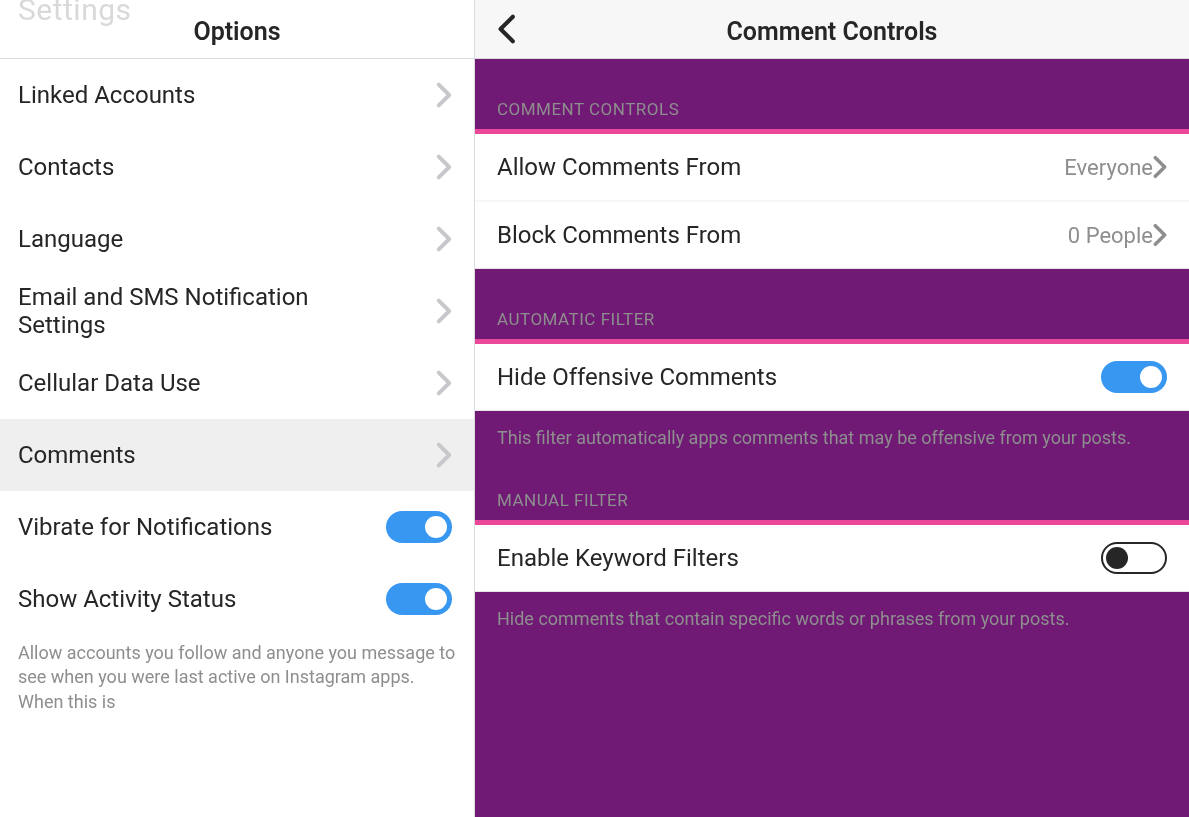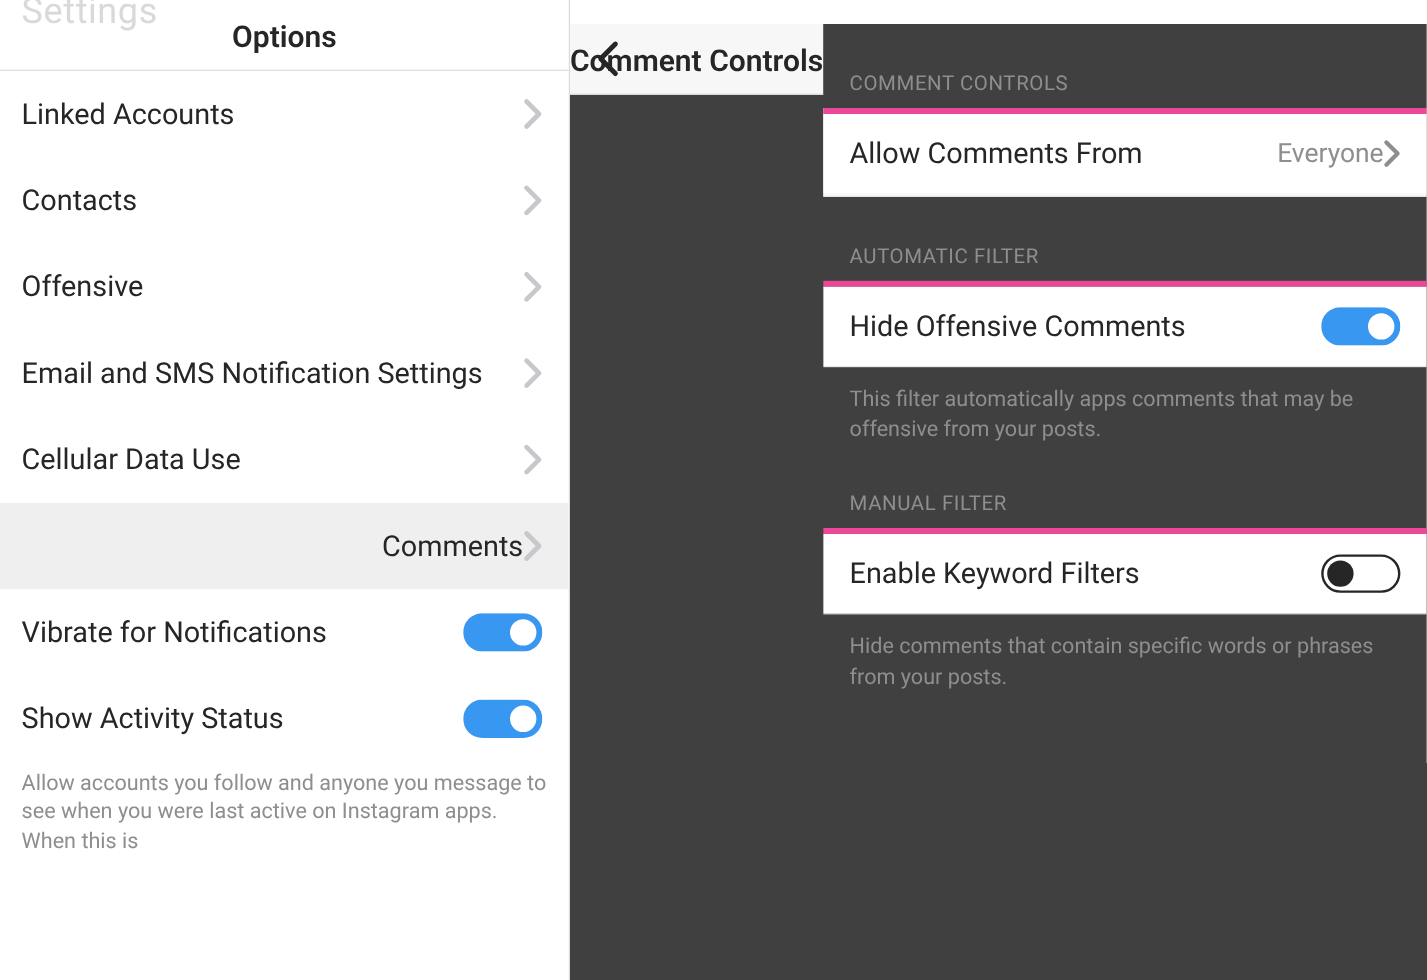--- a/index.html
+++ b/index.html
@@ -46,22 +46,23 @@
     color: #262626;
   }
   .left-list { flex: 1; overflow: hidden; }
   .opt-row {
     height: 72px;
     display: flex;
     align-items: center;
     justify-content: space-between;
     padding: 0 22px 0 18px;
     cursor: pointer;
-  }
-  .opt-row.selected { background: #efefef; justify-content: flex-end; }
+    gap: 36px;
+  }
+  .opt-row.selected { background: #efefef; }
   .opt-label {
     font-size: 24px;
     color: #262626;
   }
   .chev {
     display: inline-flex;
     align-items: center;
     justify-content: center;
   }
   .chev svg { display: block; }
@@ -101,24 +102,23 @@
   .opt-desc {
     font-size: 18px;
     line-height: 1.35;
     color: #8e8e8e;
     padding: 6px 18px 0 18px;
   }
 
   
   .right {
     flex: 1;
-    background: #404040;
-    display: flex;
-    flex-direction: row;
-    margin-top: 20px;
+    background: #701a75;
+    display: flex;
+    flex-direction: column;
   }
   .right-header {
     height: 59px;
     display: flex;
     align-items: flex-end;
     justify-content: center;
     position: relative;
     border-bottom: 1px solid #dbdbdb;
     padding-bottom: 12px;
     background: #f7f7f7;
@@ -200,21 +200,21 @@
       <div class="opt-row">
         <span class="opt-label">Contacts</span>
         <span class="chev">
             <svg width="16" height="26" viewBox="0 0 12 20">
               <polyline points="2,2 10,10 2,18" fill="none" stroke="#c7c7cc" stroke-width="3" stroke-linecap="round" stroke-linejoin="round"></polyline>
             </svg>
           </span>
       </div>
 
       <div class="opt-row">
-        <span class="opt-label">Offensive</span>
+        <span class="opt-label">Language</span>
         <span class="chev">
             <svg width="16" height="26" viewBox="0 0 12 20">
               <polyline points="2,2 10,10 2,18" fill="none" stroke="#c7c7cc" stroke-width="3" stroke-linecap="round" stroke-linejoin="round"></polyline>
             </svg>
           </span>
       </div>
 
 
       <div class="opt-row">
         <span class="opt-label">Email and SMS Notification Settings</span>
@@ -280,20 +280,31 @@
           <span class="set-value">
             <span class="set-value-text">Everyone</span>
             <span class="chev">
                 <svg width="14" height="24" viewBox="0 0 12 20">
                   <polyline points="2,2 10,10 2,18" fill="none" stroke="#8e8e8e" stroke-width="3" stroke-linecap="round" stroke-linejoin="round"></polyline>
                 </svg>
               </span>
           </span>
         </div>
         <div class="set-gap"></div>
+        <div class="set-row">
+          <span class="set-label">Block Comments From</span>
+          <span class="set-value">
+            <span class="set-value-text">0 People</span>
+            <span class="chev">
+                <svg width="14" height="24" viewBox="0 0 12 20">
+                  <polyline points="2,2 10,10 2,18" fill="none" stroke="#8e8e8e" stroke-width="3" stroke-linecap="round" stroke-linejoin="round"></polyline>
+                </svg>
+              </span>
+          </span>
+        </div>
       </div>
 
       <div class="section-header">AUTOMATIC FILTER</div>
       <div class="section-group">
         <div class="set-row">
           <span class="set-label">Hide Offensive Comments</span>
           <span class="toggle toggle-on">
               <span class="knob"></span>
             </span>
         </div>

